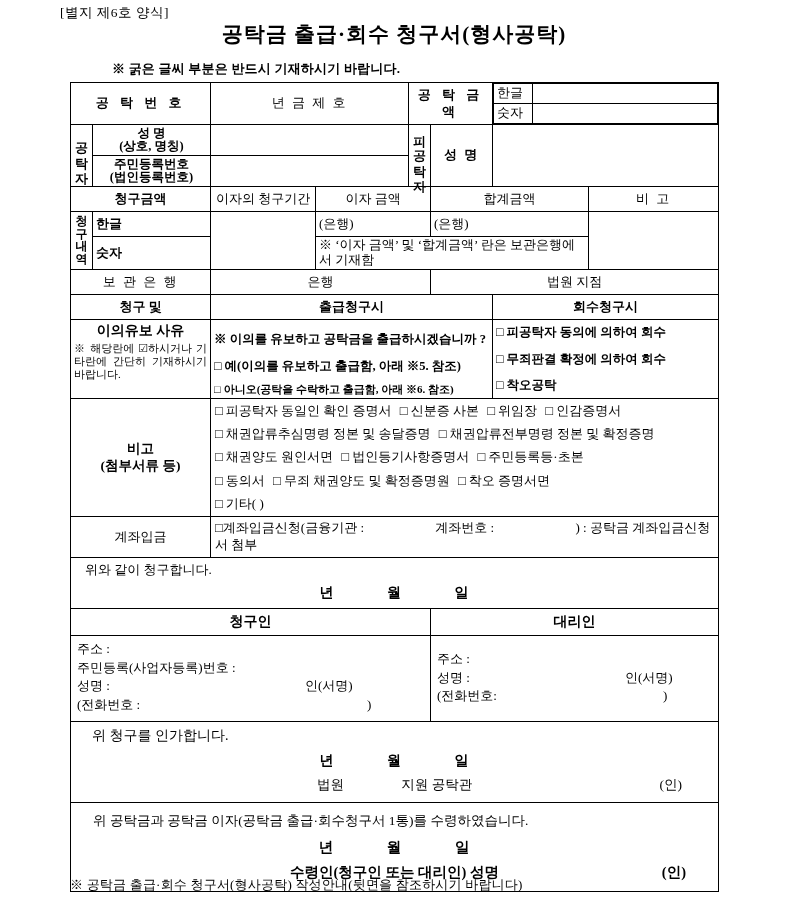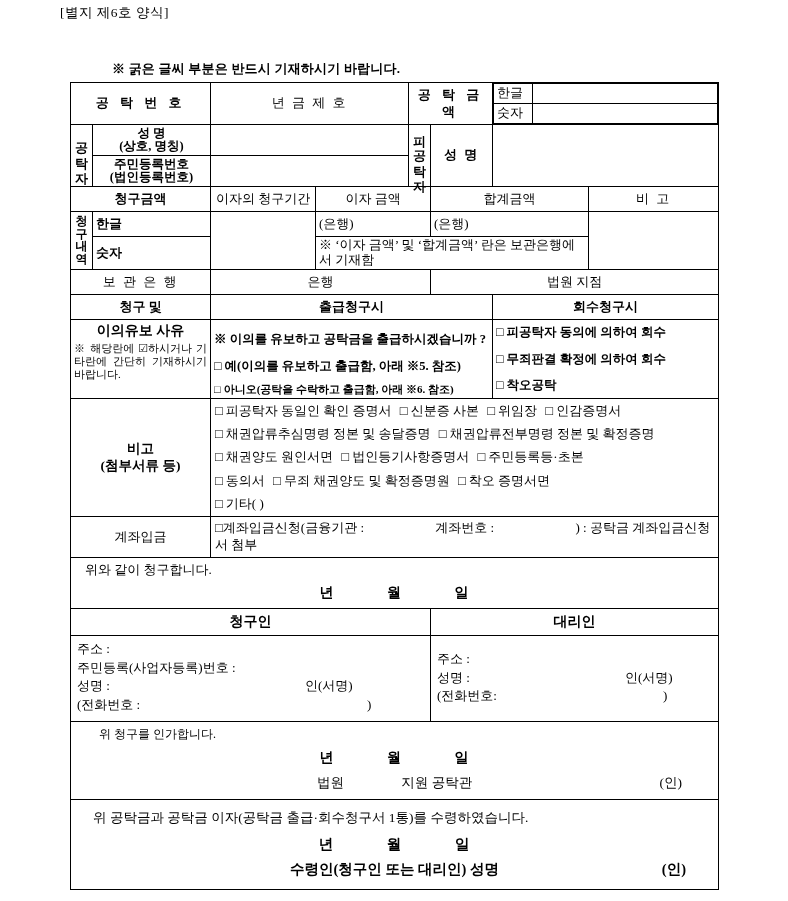--- a/index.html
+++ b/index.html
@@ -69,20 +69,21 @@
   .inner tr.divider td{border-bottom:1px solid #000;}
   .chk-line{white-space:nowrap;}
   .chk-line .bx{margin-right:3px;}
 </style>
 </head>
 <body>
 
 <div class="page">
 
   <div class="form-no">[별지 제6호 양식]</div>
+  <div class="doc-title">공탁금  출급·회수 청구서(형사공탁)</div>
   <div class="bold-note">※ 굵은 글씨 부분은 반드시 기재하시기 바랍니다.</div>
 
   <table class="frm">
     <colgroup>
       <col style="width:22px">
       <col style="width:118px">
       <col style="width:50px">
       <col style="width:55px">
       <col style="width:93px">
       <col style="width:22px">
@@ -288,21 +289,21 @@
         </div>
         <div style="position:relative;">
           <span>(전화번호:</span>
           <span style="position:absolute;left:226px;">)</span>
         </div>
       </td>
     </tr>
 
     <tr>
       <td colspan="11" style="padding:5px 6px 8px 6px;">
-        <div style="font-size:12px;margin-left:22px;">위 청구를 인가합니다.</div>
+        <div style="font-size:14px;margin-left:15px;">위 청구를 인가합니다.</div>
         <div class="ctr bold" style="font-size:14px;margin-top:7px;letter-spacing:1px;">
           <span style="margin-right:48px;">년</span>
           <span style="margin-right:48px;">월</span>
           <span>일</span>
         </div>
         <div style="position:relative;margin-top:8px;">
           <div class="ctr" style="font-size:13.5px;">
             <span style="margin-right:54px;">법원</span>
             <span>지원  공탁관</span>
           </div>
@@ -323,13 +324,14 @@
           <div class="ctr bold" style="font-size:14.5px;">
             <span>수령인(청구인 또는 대리인) 성명</span>
           </div>
           <span style="position:absolute;right:26px;top:0;font-size:14.5px;font-weight:bold;">(인)</span>
         </div>
       </td>
     </tr>
   </tbody>
     </table>
 
+  <div class="footer-note">※ 공탁금 출급·회수 청구서(형사공탁) 작성안내(뒷면을 참조하시기 바랍니다)</div>
 </div>
 
 </body></html>

